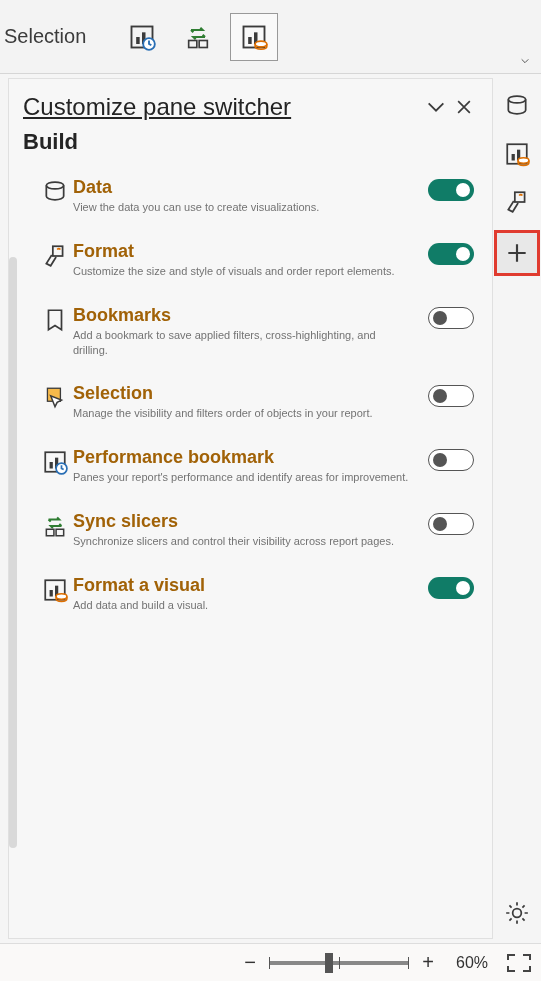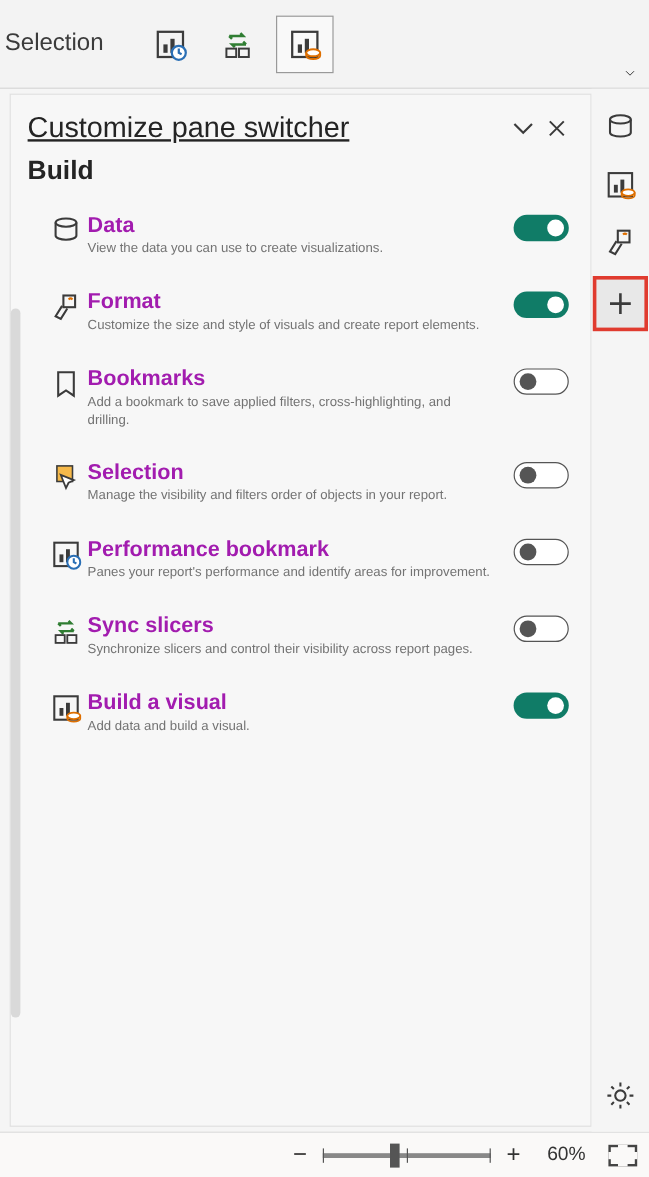--- a/index.html
+++ b/index.html
@@ -91,21 +91,21 @@
   }
   .item-icon {
     width: 36px; flex-shrink: 0;
     display: flex; align-items: flex-start; justify-content: center;
     padding-top: 2px;
   }
   .item-body { flex: 1; padding-right: 6px; }
   .item-title {
     font-size: 18px;
     font-weight: 600;
-    color: #a21caf;
+    color: #a16207;
     margin-bottom: 2px;
   }
   .item-desc {
     font-size: 11px;
     line-height: 1.35;
     color: #737373;
   }
   .item-toggle {
     width: 56px; flex-shrink: 0;
     display: flex; align-items: flex-start; justify-content: flex-end;
@@ -302,21 +302,21 @@
           </div>
         </div>
         <div class="item">
           <div class="item-icon">
             <svg width="26" height="26" viewBox="0 0 24 24">
               <use href="#ic-format"></use>
             </svg>
           </div>
           <div class="item-body">
             <div class="item-title">Format</div>
-            <div class="item-desc">Customize the size and style of visuals and create report elements.</div>
+            <div class="item-desc">Customize the size and style of visuals and order report elements.</div>
           </div>
           <div class="item-toggle">
             <div class="toggle on">
               <div class="knob"></div>
             </div>
           </div>
         </div>
         <div class="item">
           <div class="item-icon">
             <svg width="26" height="26" viewBox="0 0 24 24">
@@ -381,21 +381,21 @@
             </div>
           </div>
         </div>
         <div class="item">
           <div class="item-icon">
             <svg width="26" height="26" viewBox="0 0 24 24">
               <use href="#ic-build"></use>
             </svg>
           </div>
           <div class="item-body">
-            <div class="item-title">Build a visual</div>
+            <div class="item-title">Format a visual</div>
             <div class="item-desc">Add data and build a visual.</div>
           </div>
           <div class="item-toggle">
             <div class="toggle on">
               <div class="knob"></div>
             </div>
           </div>
         </div>
       </div>
   </div>

